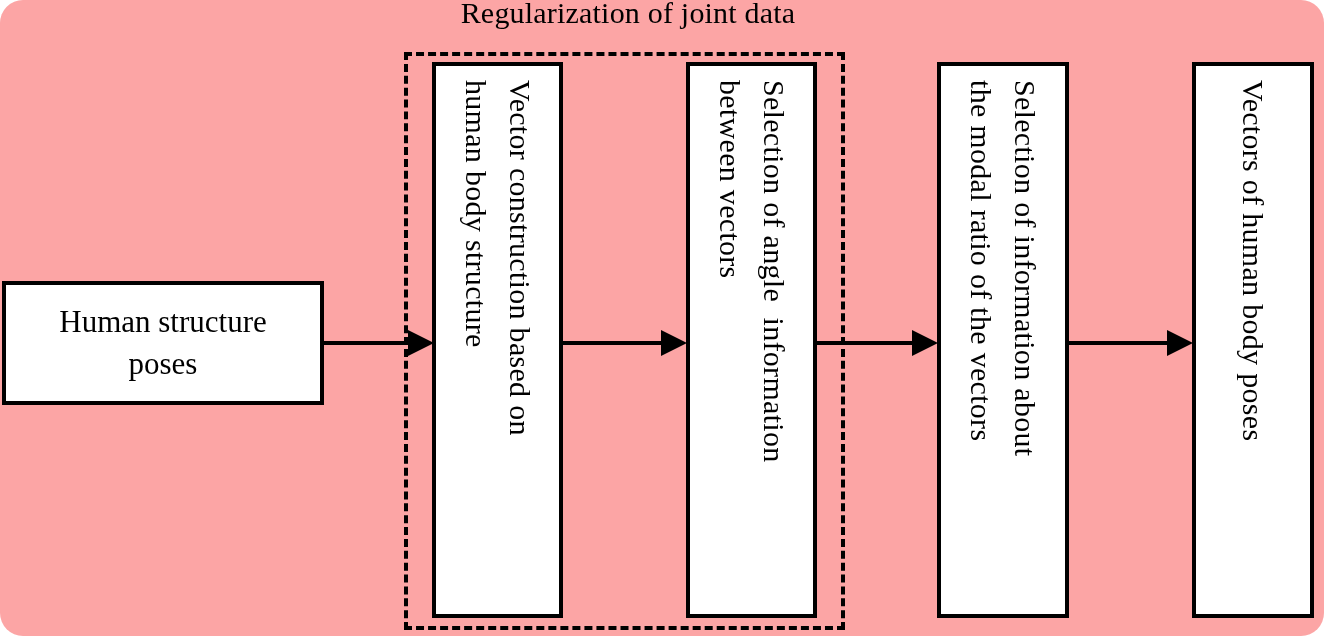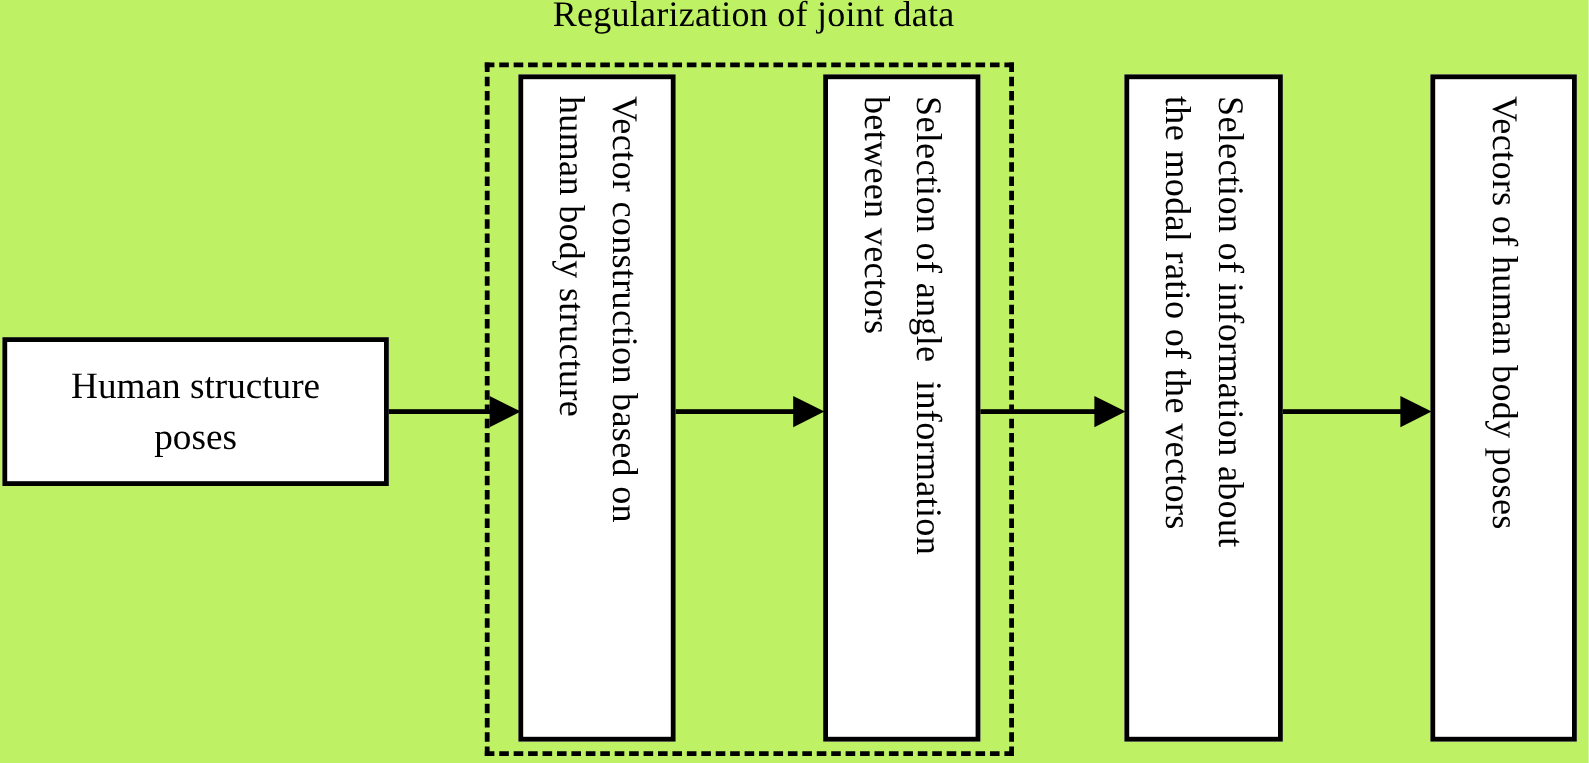--- a/index.html
+++ b/index.html
@@ -9,22 +9,23 @@
     background: #ffffff;
   }
   body {
     font-family: "Liberation Serif", "DejaVu Serif", serif;
     color: #000000;
   }
   #canvas {
     position: relative;
     width: 1324px;
     height: 636px;
-    background: #bef264;
+    background: #fca5a5;
     overflow: hidden;
+    border-radius: 23px;
   }
 
   
   .group-title {
     position: absolute;
     left: 398px;
     top: -4px;
     width: 460px;
     text-align: center;
     font-size: 30px;

